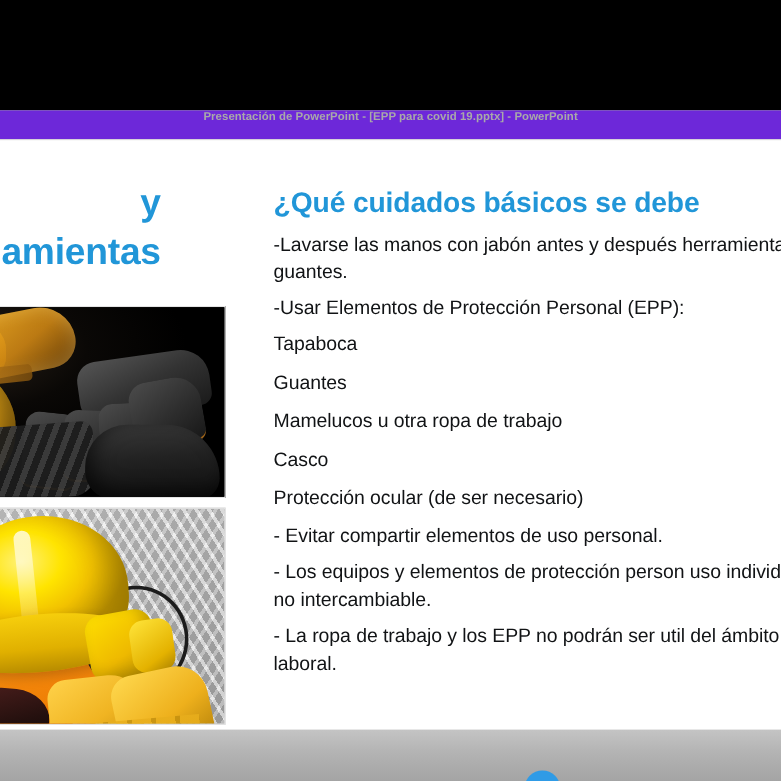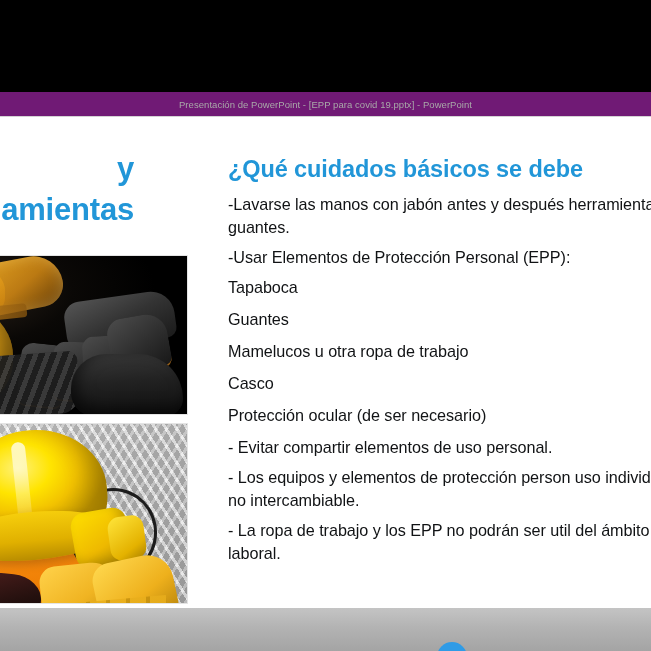--- a/index.html
+++ b/index.html
@@ -26,24 +26,24 @@
     left: 0; top: 0;
     width: 651px; height: 92px;
     background: #000000;
   }
 
   
   .titlebar {
     position: absolute;
     left: 0; top: 92px;
     width: 651px; height: 24px;
-    background: #701a75;
+    background: #6d28d9;
     display: flex;
-    align-items: center;
     justify-content: center;
+    font-weight: bold;
   }
   .titlebar-text {
     font-size: 9.5px;
     color: #a9a9a9;
     letter-spacing: 0.05px;
     white-space: nowrap;
     font-family: "Liberation Sans", sans-serif;
   }
   .titlebar-divider {
     position: absolute;

